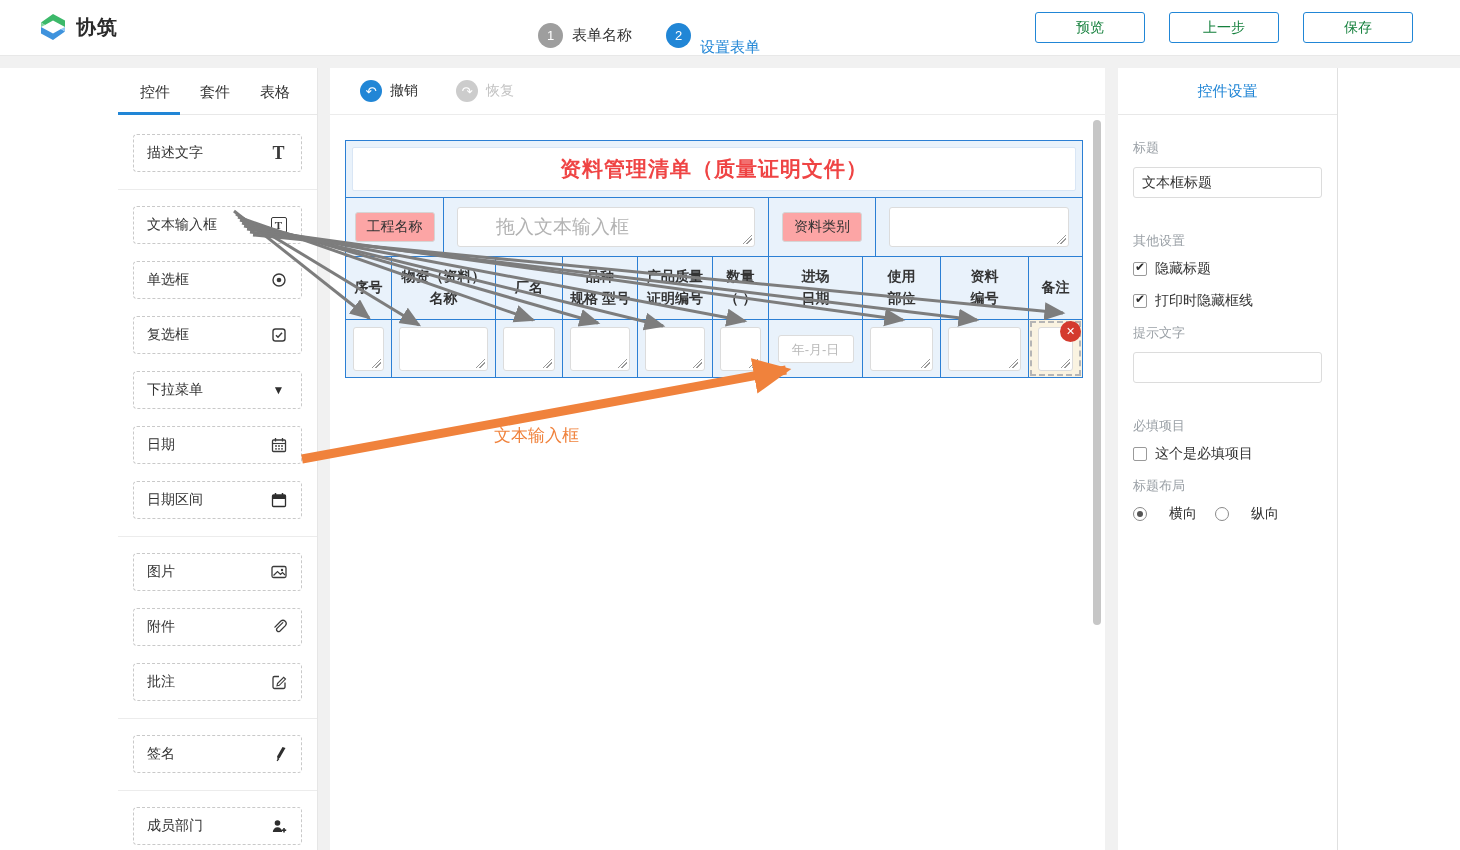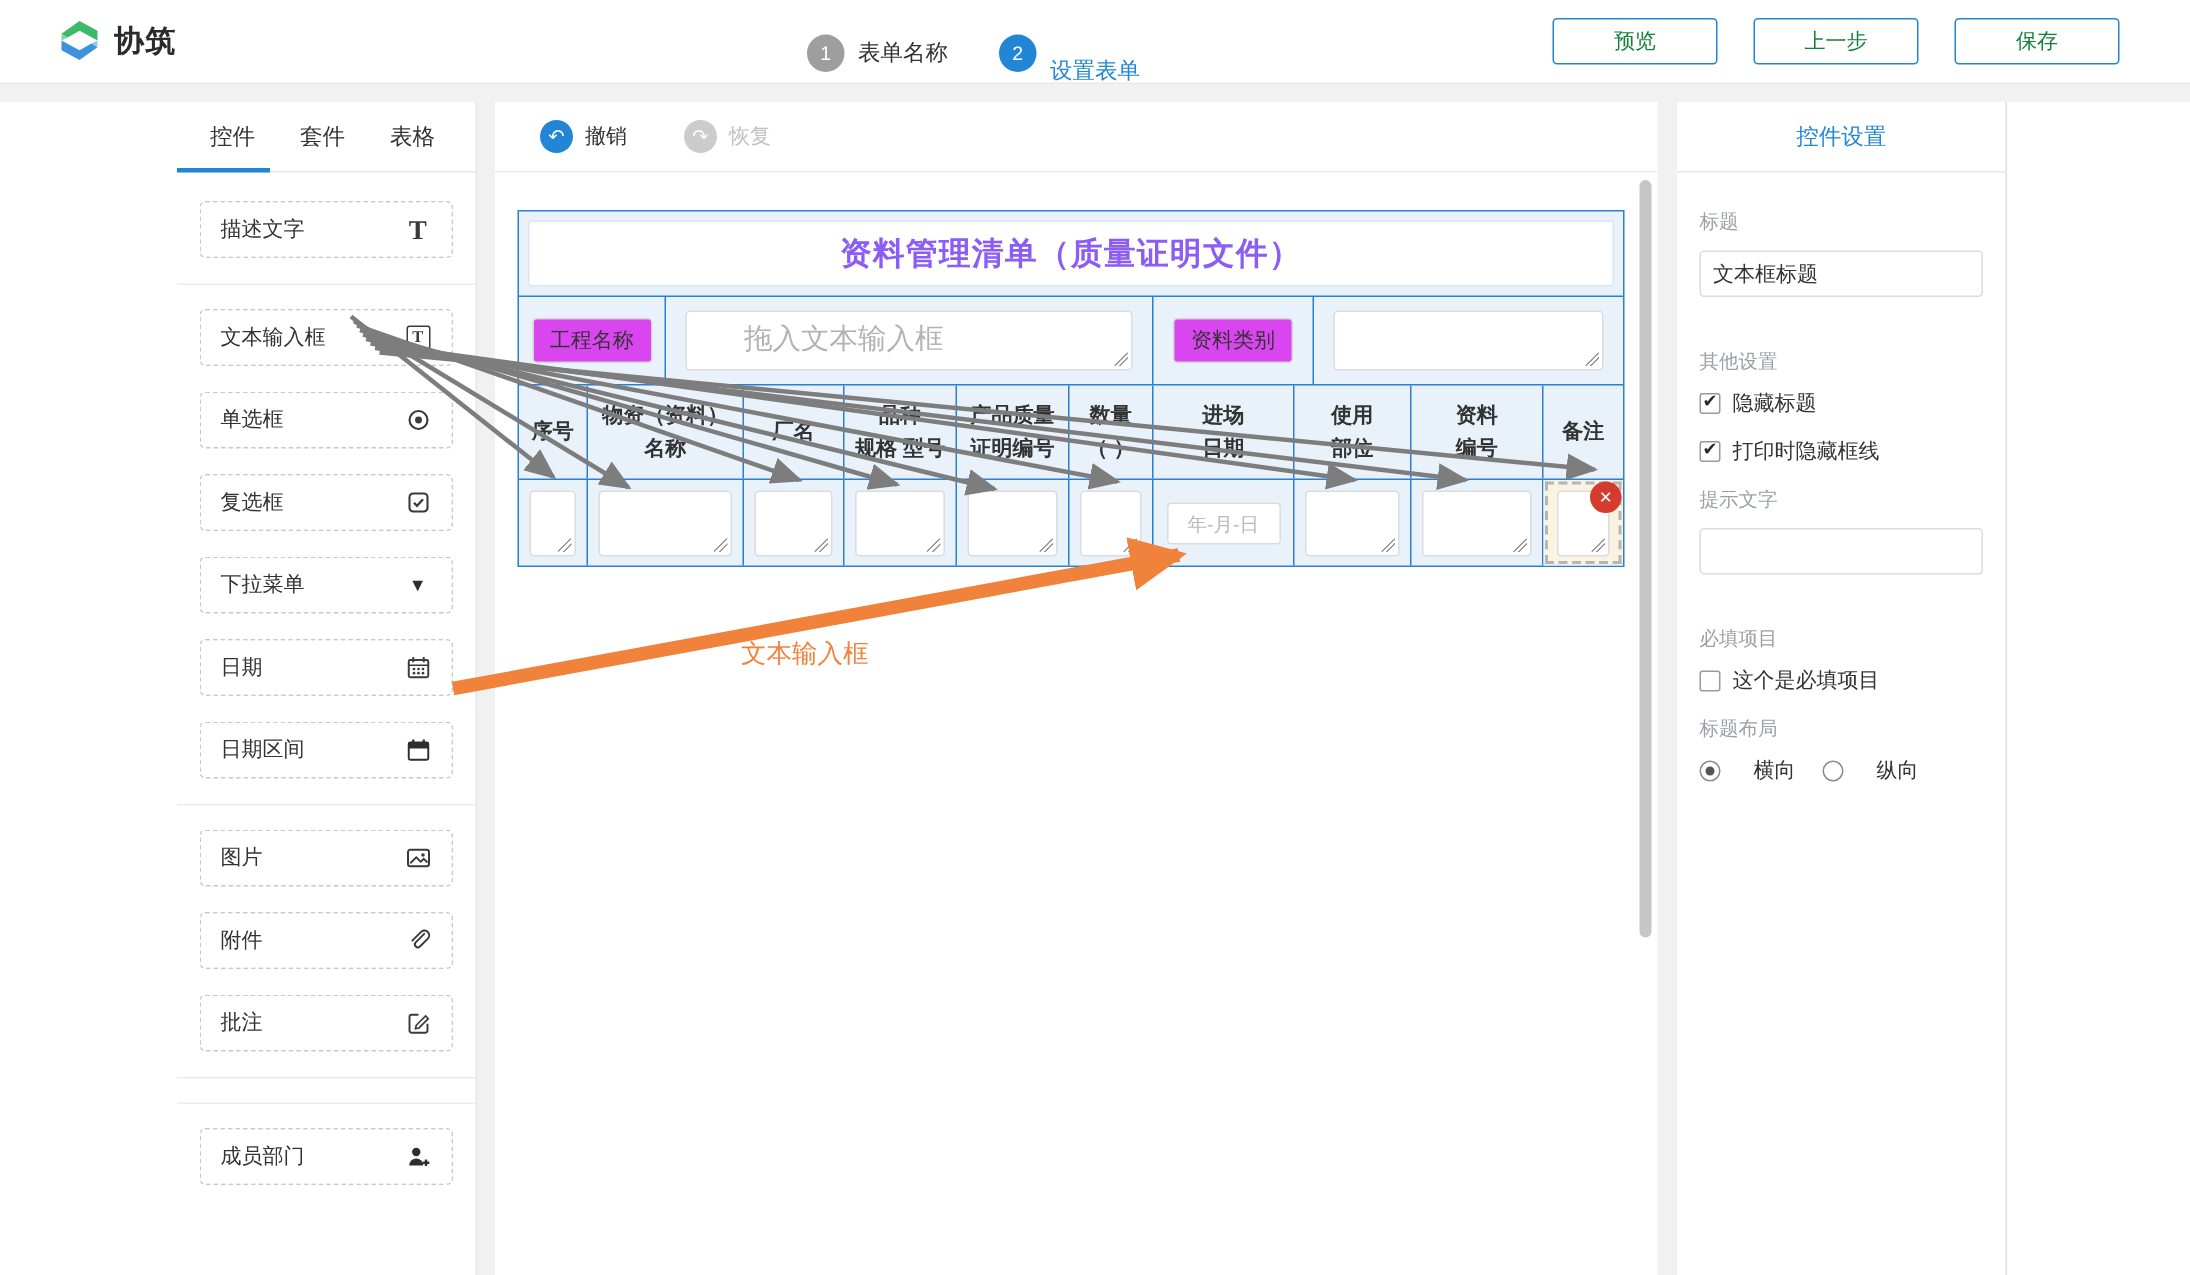--- a/index.html
+++ b/index.html
@@ -64,27 +64,27 @@
   .undo .tool-label { font-size:14px; color:#333; }
   .redo .tool-label { font-size:14px; color:#c2c2c2; }
   .canvas-scrollbar { position:absolute; right:4px; top:52px; width:8px; height:505px;
     background:#c6c6c6; border-radius:4px; }
   
   .form-table { position:absolute; left:15px; top:72px; width:738px;
     border:1px solid #2b7fd4; background:#e9f2fb; }
   .title-row { padding:6px; }
   .title-box { background:#fff; border:1px solid #d9e6f5; border-radius:2px; height:44px;
     display:flex; align-items:center; justify-content:center;
-    font-size:21px; font-weight:bold; color:#8b5cf6; letter-spacing:1px; }
+    font-size:21px; font-weight:bold; color:#ef4444; letter-spacing:1px; }
   .t-row { display:flex; border-top:1px solid #2b7fd4; }
   .t-cell { border-right:1px solid #2b7fd4; position:relative; }
   .t-row .t-cell:last-child { border-right:none; }
   .info-row { height:59px; }
   .info-cell { display:flex; align-items:center; justify-content:center; }
-  .info-label { background:#d946ef; border:1px solid #d5d5d5; border-radius:3px; padding:5px 11px;
+  .info-label { background:#fca5a5; border:1px solid #d5d5d5; border-radius:3px; padding:5px 11px;
     font-size:14px; color:#333; white-space:nowrap; }
   .ta { background:#fff; border:1px solid #dcdcdc; border-radius:3px; position:relative; }
   .grip { position:absolute; right:2px; bottom:2px; width:9px; height:9px;
     background:linear-gradient(135deg, transparent 45%, #999 45%, #999 53%, transparent 53%,
       transparent 66%, #999 66%, #999 74%, transparent 74%); }
   .info-ta { flex:1; height:40px; margin:0 13px; }
   .ph-text { display:block; font-size:19px; color:#b3b3b3; line-height:38px; padding-left:38px;
     white-space:nowrap; overflow:hidden; }
   .header-row { height:63px; }
   .head-cell { display:flex; align-items:center; justify-content:center; text-align:center;
@@ -255,20 +255,29 @@
       <span class="side-item-label">批注</span>
       <span class="icn">
         <svg width="18" height="18" viewBox="0 0 18 18">
             <path d="M15 9.5 v4.5 a1.5 1.5 0 0 1 -1.5 1.5 h-9 a1.5 1.5 0 0 1 -1.5 -1.5 v-9 a1.5 1.5 0 0 1 1.5 -1.5 h4.5" fill="none" stroke="#3a3a3a" stroke-width="1.3"></path>
             <path d="M7.5 10.5 l6.2-6.2 1.8 1.8 -6.2 6.2 -2.3 .5 z" fill="none" stroke="#3a3a3a" stroke-width="1.1"></path>
           </svg>
       </span>
     </div>
     <div class="side-divider"></div>
 
+    <div class="side-item">
+      <span class="side-item-label">签名</span>
+      <span class="icn">
+        <svg width="18" height="18" viewBox="0 0 18 18">
+            <path d="M12.5 2 l3 1 -5.5 9.5 -2.5 2 -.3-3.2 z" fill="#2e2e2e"></path>
+            <line x1="9" y1="13.5" x2="7" y2="15.8" stroke="#2e2e2e" stroke-width="1.2"></line>
+          </svg>
+      </span>
+    </div>
     <div class="side-divider"></div>
 
     <div class="side-item">
       <span class="side-item-label">成员部门</span>
       <span class="icn">
         <svg width="18" height="18" viewBox="0 0 18 18">
             <circle cx="7.5" cy="6" r="2.8" fill="#2e2e2e"></circle>
             <path d="M2.8 15 a4.7 4.7 0 0 1 9.4 0 z" fill="#2e2e2e"></path>
             <line x1="14" y1="11" x2="14" y2="15.4" stroke="#2e2e2e" stroke-width="1.6"></line>
             <line x1="11.8" y1="13.2" x2="16.2" y2="13.2" stroke="#2e2e2e" stroke-width="1.6"></line>

